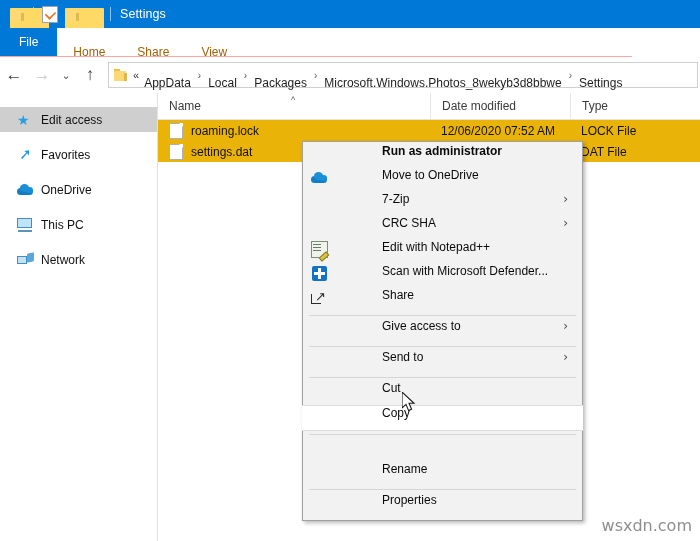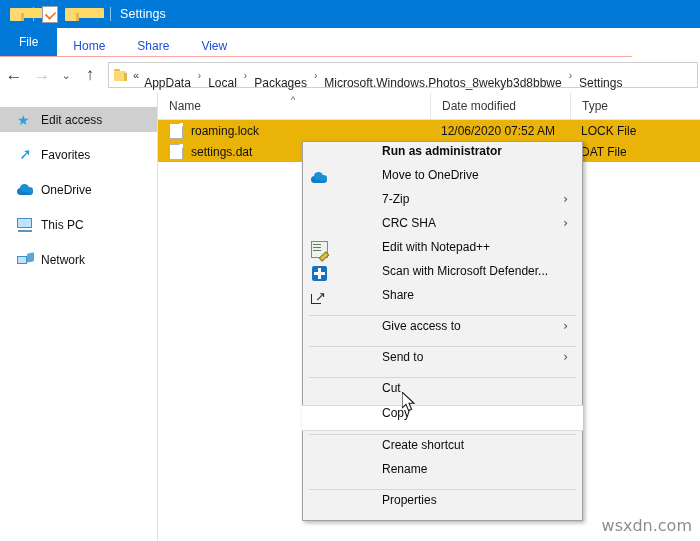--- a/index.html
+++ b/index.html
@@ -87,22 +87,22 @@
   
   .ribbon {
     position: absolute; top: 28px; left: 0;
     width: 632px; height: 28px;
     background: #ffffff;
     display: flex; align-items: stretch;
     border-bottom: 1px solid #fca5a5;
   }
   .tab {
     display: flex; align-items: center; justify-content: center;
-    font-size: 12px; color: #1d4ed8;
-    padding: 4px 16px;
+    font-size: 12px; color: #a16207;
+    padding: 10px 16px;
     height: 100%;
     cursor: default;
   }
   .tab.file {
     background: #0078d7;
     color: #ffffff;
     padding: 0 19px;
   }
 
   
@@ -660,21 +660,20 @@
 
     <div class="mi hover">
       <span class="mi-ico"></span>
       <span class="mi-label">Copy</span>
     </div>
 
     <div class="mi-sep"></div>
 
     <div class="mi">
       <span class="mi-ico"></span>
-      <span class="mi-label">Create shortcut</span>
     </div>
 
 
     <div class="mi">
       <span class="mi-ico"></span>
       <span class="mi-label">Rename</span>
     </div>
 
     <div class="mi-sep"></div>
 

